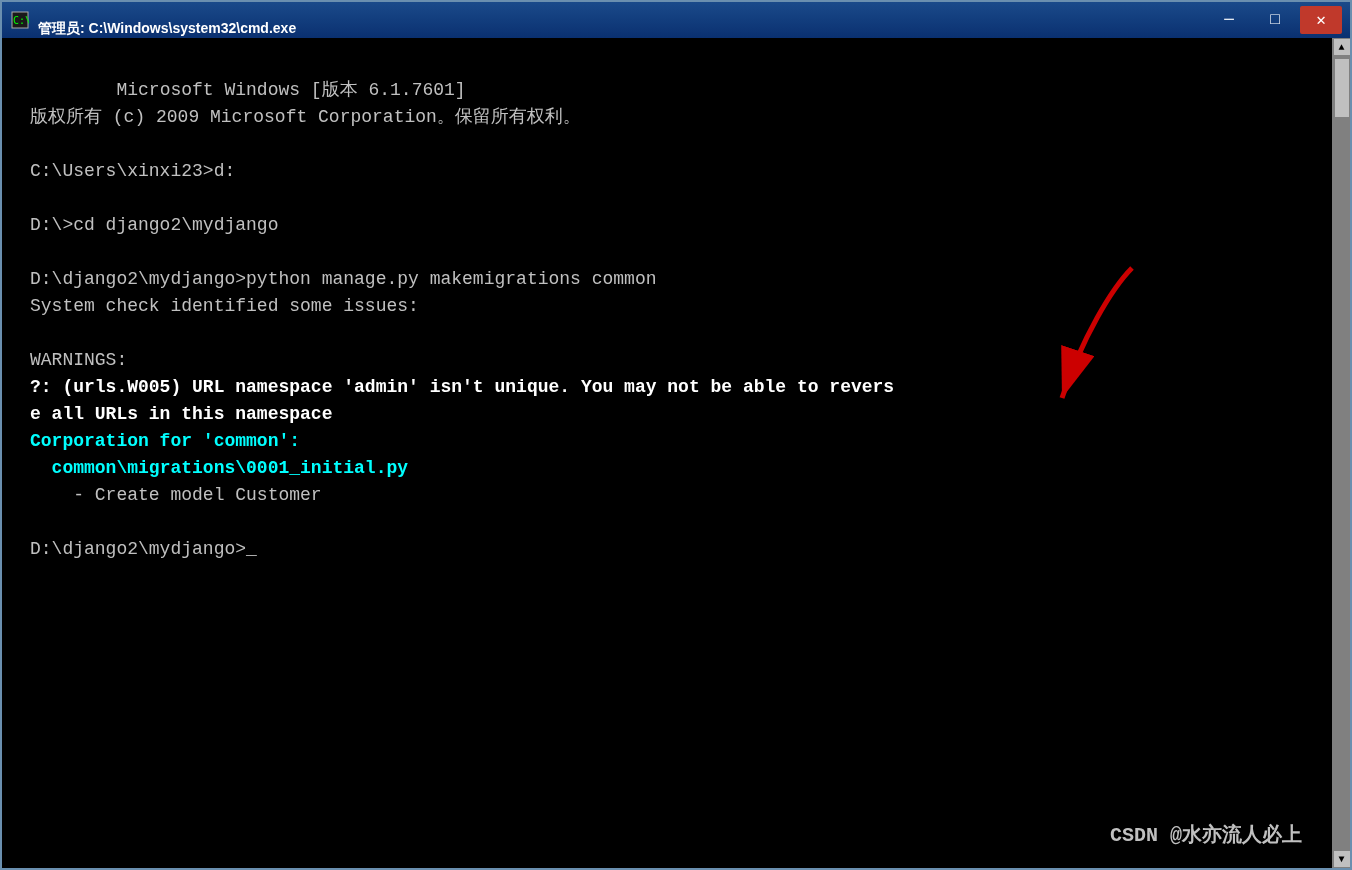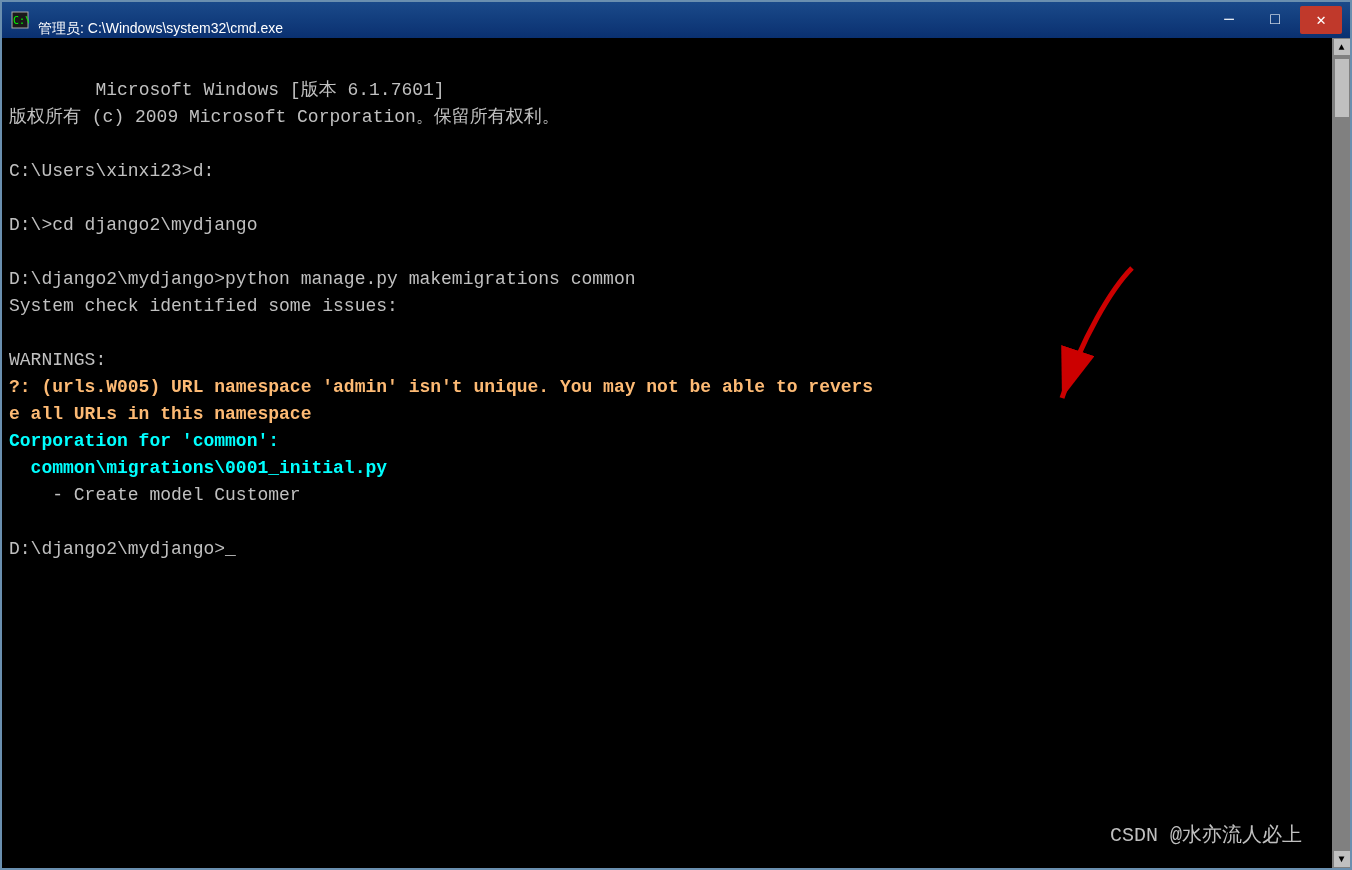--- a/index.html
+++ b/index.html
@@ -41,21 +41,21 @@
     .titlebar-icon svg {
       width: 18px;
       height: 18px;
     }
 
     .titlebar-title {
       color: white;
       font-size: 14px;
       font-family: 'Segoe UI', Arial, sans-serif;
       flex: 1;
-      font-weight: 400;
+      font-weight: 700;
       margin-top: 17px;
     }
 
     .titlebar-buttons {
       display: flex;
       gap: 4px;
     }
 
     .titlebar-btn {
       width: 42px;
@@ -76,36 +76,36 @@
 
     .content-area {
       display: flex;
       flex: 1;
       overflow: hidden;
     }
 
     .terminal {
       flex: 1;
       background: #000000;
-      padding: 12px 7px;
+      padding: 12px 28px;
       overflow: hidden;
       position: relative;
     }
 
     .terminal-text {
       font-family: 'Courier New', Courier, monospace;
       font-size: 18px;
       line-height: 1.5;
       color: #c0c0c0;
       white-space: pre-wrap;
       word-break: break-all;
     }
 
     .line-white { color: #c0c0c0; }
-    .line-yellow-bold { color: #fdba74; font-weight: bold; }
+    .line-yellow-bold { color: #ffffff; font-weight: bold; }
     .line-cyan-bold { color: #00ffff; font-weight: bold; }
 
     .arrow-container {
       position: absolute;
       top: 220px;
       right: 100px;
       pointer-events: none;
     }
 
     .scrollbar {
@@ -148,20 +148,21 @@
       left: 1px;
     }
 
     .watermark {
       position: absolute;
       bottom: 20px;
       right: 30px;
       color: #c0c0c0;
       font-family: 'Courier New', Courier, monospace;
       font-size: 20px;
+      font-weight: bold;
     }
   </style>
 </head>
 <body>
 
 <div class="window">
 
   <div class="titlebar">
     <div class="titlebar-icon">
       <svg viewBox="0 0 18 18" xmlns="http://www.w3.org/2000/svg">

